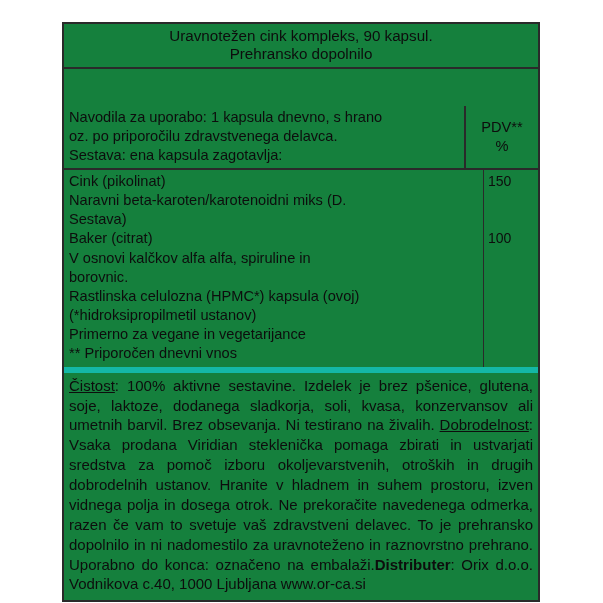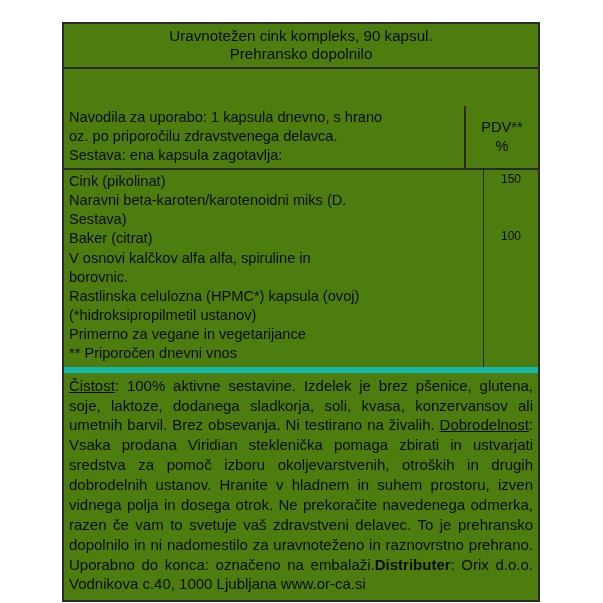--- a/index.html
+++ b/index.html
@@ -15,21 +15,21 @@
     overflow: hidden;
   }
 
   #label {
     position: absolute;
     left: 62px;
     top: 22px;
     width: 478px;
     border: 2px solid #2a2a2a;
     box-sizing: border-box;
-    background: #4d7c0f;
+    background: #15803d;
   }
 
   
   .title-box {
     border-bottom: 2px solid #2a2a2a;
     text-align: center;
     padding: 3px 4px 4px 4px;
     line-height: 1.18;
     font-size: 15.2px;
   }
@@ -82,23 +82,23 @@
     font-size: 14.6px;
     line-height: 1.315;
     text-align: right;
     border-right: 1.6px solid #2a2a2a;
     white-space: nowrap;
   }
   .ing-pdv {
     width: 46px;
     flex: 0 0 46px;
     padding: 2px 4px 3px 4px;
-    font-size: 12px;
+    font-size: 14px;
     line-height: 1.315;
-    text-align: center;
+    text-align: left;
     white-space: nowrap;
   }
   .ing-amounts .ln, .ing-pdv .ln { display: block; min-height: 19.2px; }
   .ln.blank { color: transparent; }
 
   
   .footer {
     padding: 3px 5px 6px 5px;
     font-size: 15px;
     line-height: 1.325;

